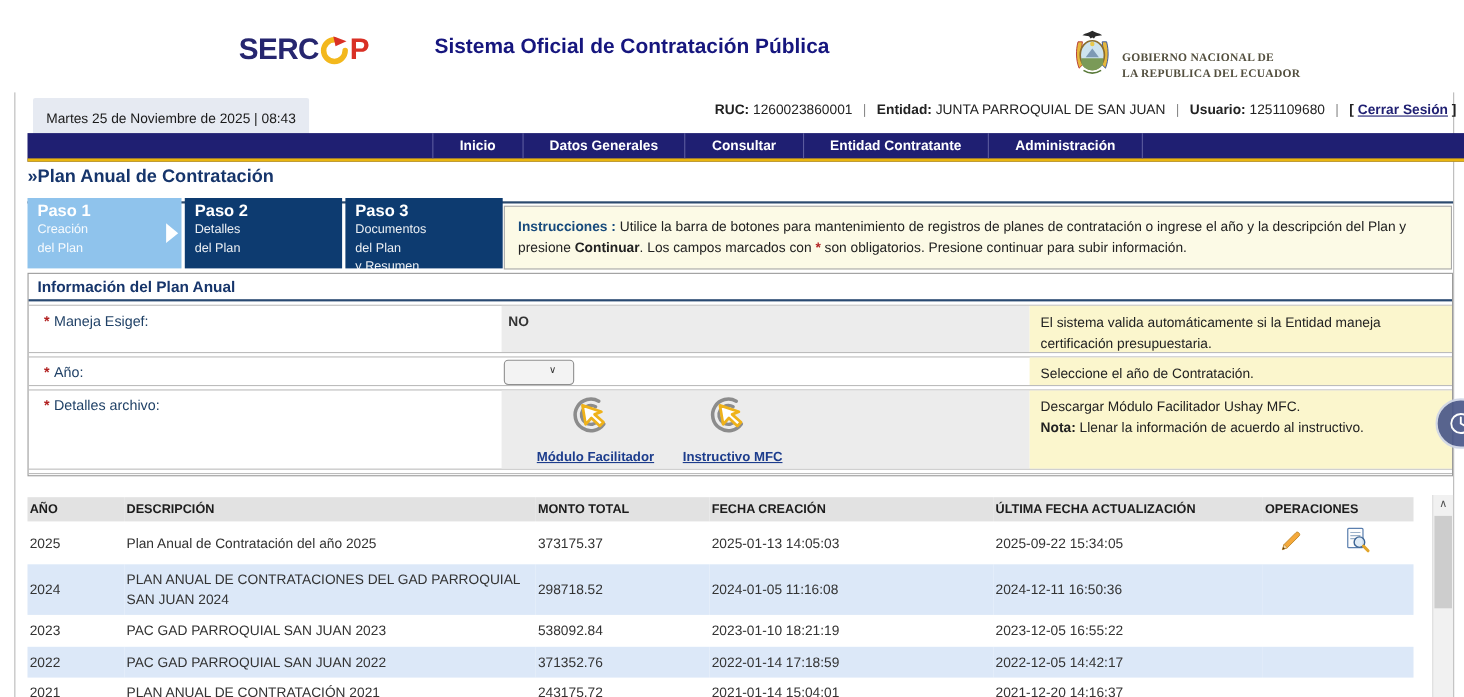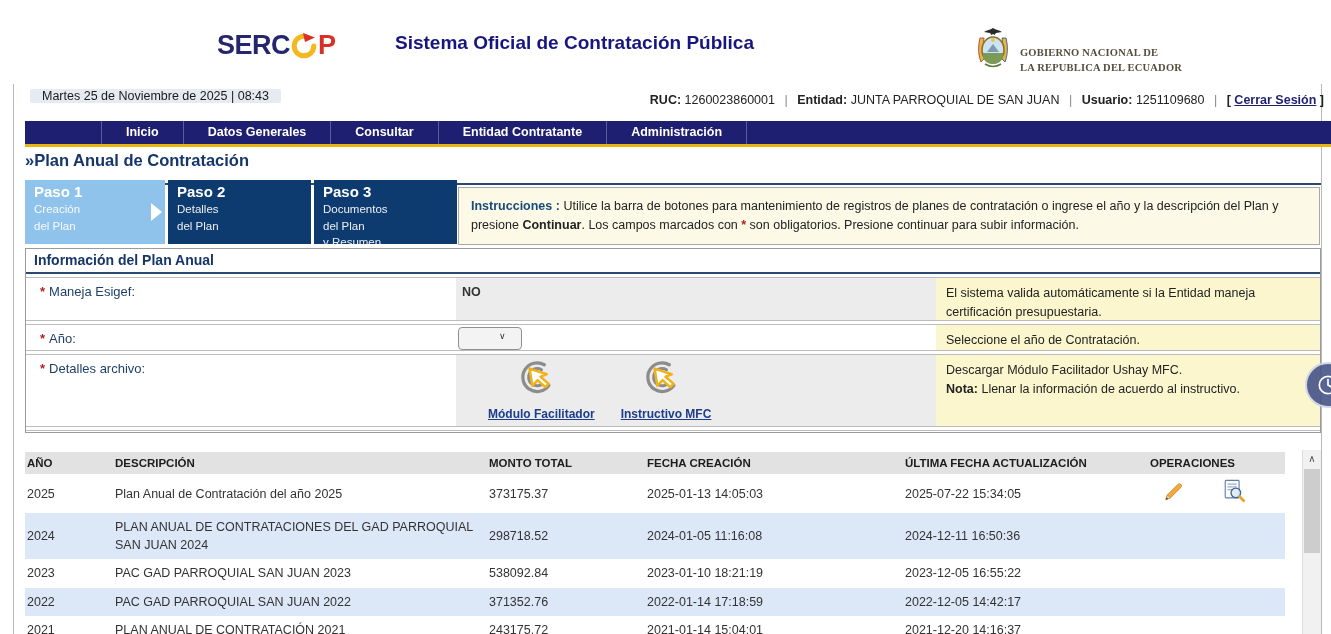--- a/index.html
+++ b/index.html
@@ -12,30 +12,30 @@
   .logo{position:absolute;left:197px;top:30px;font-size:27px;font-weight:bold;letter-spacing:-.5px;display:flex;align-items:center;margin-left:20px;}
   .lg-navy{color:#26266f;} .lg-red{color:#d93025;}
   .logo-o{margin:0 1px 0 1px;}
   .sys-title{position:absolute;left:395px;top:32px;margin:0;font-size:19px;font-weight:bold;color:var(--title-navy);}
   .coat{position:absolute;left:973px;top:26px;}
   .gov-text{position:absolute;left:1020px;top:46px;font-family:"Liberation Serif","DejaVu Serif",serif;
             font-size:10.5px;font-weight:bold;color:#534f3e;line-height:1.4;letter-spacing:.2px;}
 
   
   .datebar{position:absolute;left:30px;top:89px;background:#e6eaf2;color:#1a1a1a;font-size:12.5px;
-           padding:0 12px;border-radius:2px;}
+           padding:12px 12px;border-radius:2px;}
   .userbar{position:absolute;right:7px;top:93px;font-size:12.5px;color:#222;white-space:nowrap;}
   .userbar .b{font-weight:bold;}
   .userbar .sep{color:#8a8a8a;margin:0 6px;}
   .logout{color:var(--brand-navy);font-weight:bold;text-decoration:underline;cursor:pointer;}
 
   
   nav{position:absolute;left:25px;top:121px;width:1306px;height:23px;background:var(--brand-navy);
       border-bottom:3px solid var(--gold);}
-  nav ul{list-style:none;margin:0;padding:0 0 0 76px;display:flex;height:23px;}
+  nav ul{list-style:none;margin:0;padding:0 0 0 76px;display:flex;height:23px;justify-content:center;}
   nav li{color:#fff;font-size:12.5px;font-weight:bold;padding:4px 24px 0;border-right:1px solid #5b5b9e;cursor:pointer;}
   nav li:first-child{border-left:1px solid #5b5b9e;}
 
   
   .page-title{position:absolute;left:25px;top:151px;width:1296px;font-size:16.5px;font-weight:bold;
               color:#16356b;padding-bottom:13px;border-bottom:2px solid #2c4a6e;}
 
   
   .steps{position:absolute;left:25px;top:180px;display:flex;gap:3px;}
   .step{width:143px;height:64px;background:var(--step-inactive-bg);color:#fff;padding:3px 0 0 9px;
@@ -270,21 +270,21 @@
             <th>ÚLTIMA FECHA ACTUALIZACIÓN</th>
             <th>OPERACIONES</th>
           </tr>
         </thead>
       <tbody id="tbody">
           <tr>
             <td>2025</td>
             <td>Plan Anual de Contratación del año 2025</td>
             <td>373175.37</td>
             <td>2025-01-13 14:05:03</td>
-            <td>2025-07-22 15:34:05</td>
+            <td>2025-09-22 15:34:05</td>
             <td>
     <span class="op edit">
       <svg width="23" height="23" viewBox="0 0 24 24">
         <path d="M4 20.5 L5.6 15.6 L16.8 4.4 C17.5 3.7 18.7 3.7 19.4 4.4 L19.9 4.9 C20.6 5.6 20.6 6.8 19.9 7.5 L8.7 18.7 Z" fill="#f5a93b" stroke="#b97f1e" stroke-width="0.8"></path>
         <path d="M4 20.5 L5.6 15.6 L8.7 18.7 Z" fill="#f3dcb2" stroke="#b97f1e" stroke-width="0.6"></path>
         <path d="M4 20.5 L4.9 18.1 L6.4 19.6 Z" fill="#5a3a10"></path>
       </svg>
     </span>
     <span class="op view">
       <svg width="24" height="24" viewBox="0 0 26 26">

